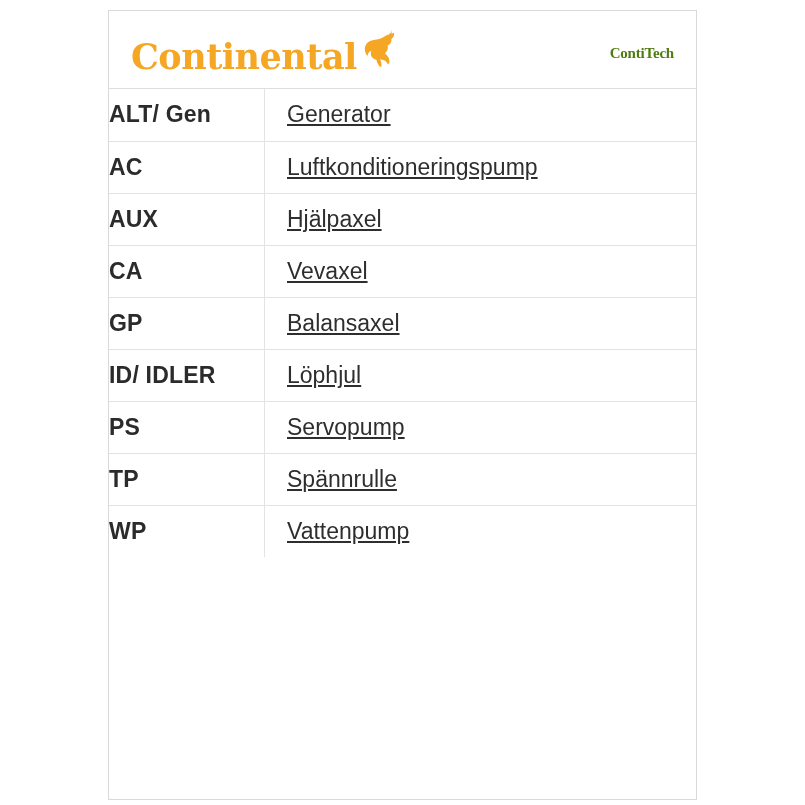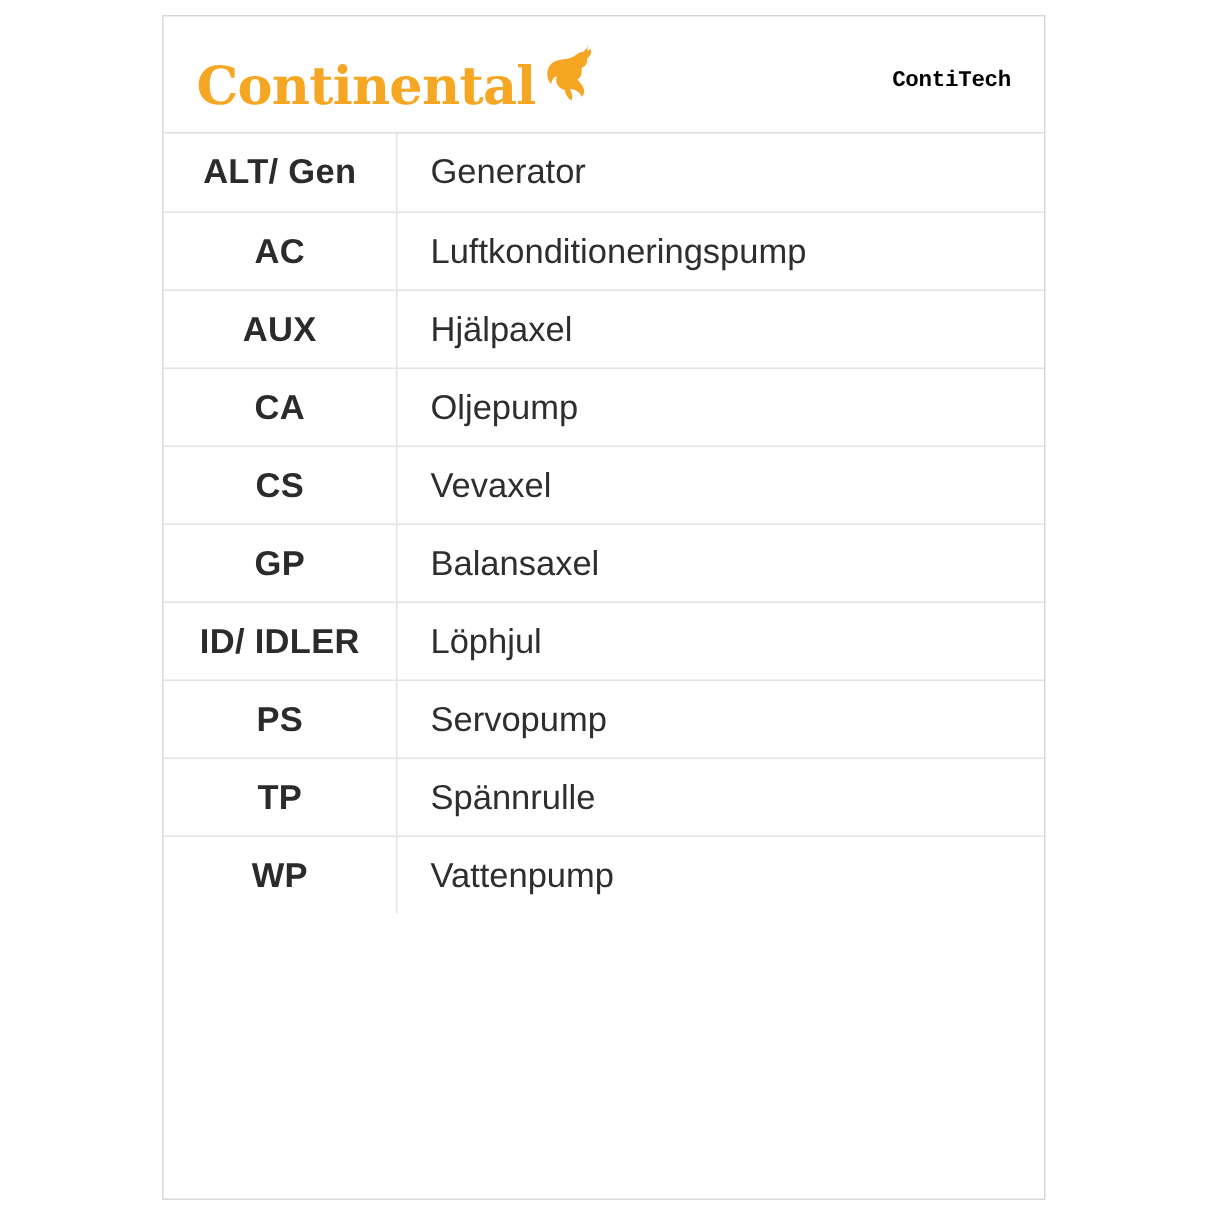--- a/index.html
+++ b/index.html
@@ -52,53 +52,53 @@
     line-height: 1;
   }
   .brand-horse {
     margin-left: 4px;
     margin-bottom: 2px;
   }
   .brand-sub {
     position: absolute;
     right: 22px;
     top: 34px;
-    font-family: Liberation Mono, monospace;
+    font-family: Liberation Serif, serif;
     font-size: 15px;
     font-weight: bold;
-    color: #000000;
+    color: #4d7c0f;
     letter-spacing: -0.2px;
   }
   
   .abbr-table {
     width: 100%;
     border-collapse: collapse;
     table-layout: fixed;
   }
   .abbr-table tr {
     height: 52px;
   }
   .abbr-table td {
     border-bottom: 1px solid #e3e3e3;
     vertical-align: middle;
     padding: 0;
   }
   .col-code {
     width: 155px;
     border-right: 1px solid #e3e3e3;
-    text-align: center;
     font-size: 23px;
     font-weight: bold;
     color: #2b2b2b;
     letter-spacing: 0.2px;
   }
   .col-desc {
     padding-left: 22px !important;
     font-size: 23px;
     color: #2e2e2e;
+    text-decoration: underline;
   }
   .abbr-table tr:last-child td {
     border-bottom: none;
   }
 </style>
 </head>
 <body>
 
 <div class="page">
   <div class="sheet">
@@ -124,24 +124,20 @@
         <tr>
           <td class="col-code">AC</td>
           <td class="col-desc">Luftkonditioneringspump</td>
         </tr>
         <tr>
           <td class="col-code">AUX</td>
           <td class="col-desc">Hjälpaxel</td>
         </tr>
         <tr>
           <td class="col-code">CA</td>
-          <td class="col-desc">Oljepump</td>
-        </tr>
-        <tr>
-          <td class="col-code">CS</td>
           <td class="col-desc">Vevaxel</td>
         </tr>
         <tr>
           <td class="col-code">GP</td>
           <td class="col-desc">Balansaxel</td>
         </tr>
         <tr>
           <td class="col-code">ID/ IDLER</td>
           <td class="col-desc">Löphjul</td>
         </tr>

